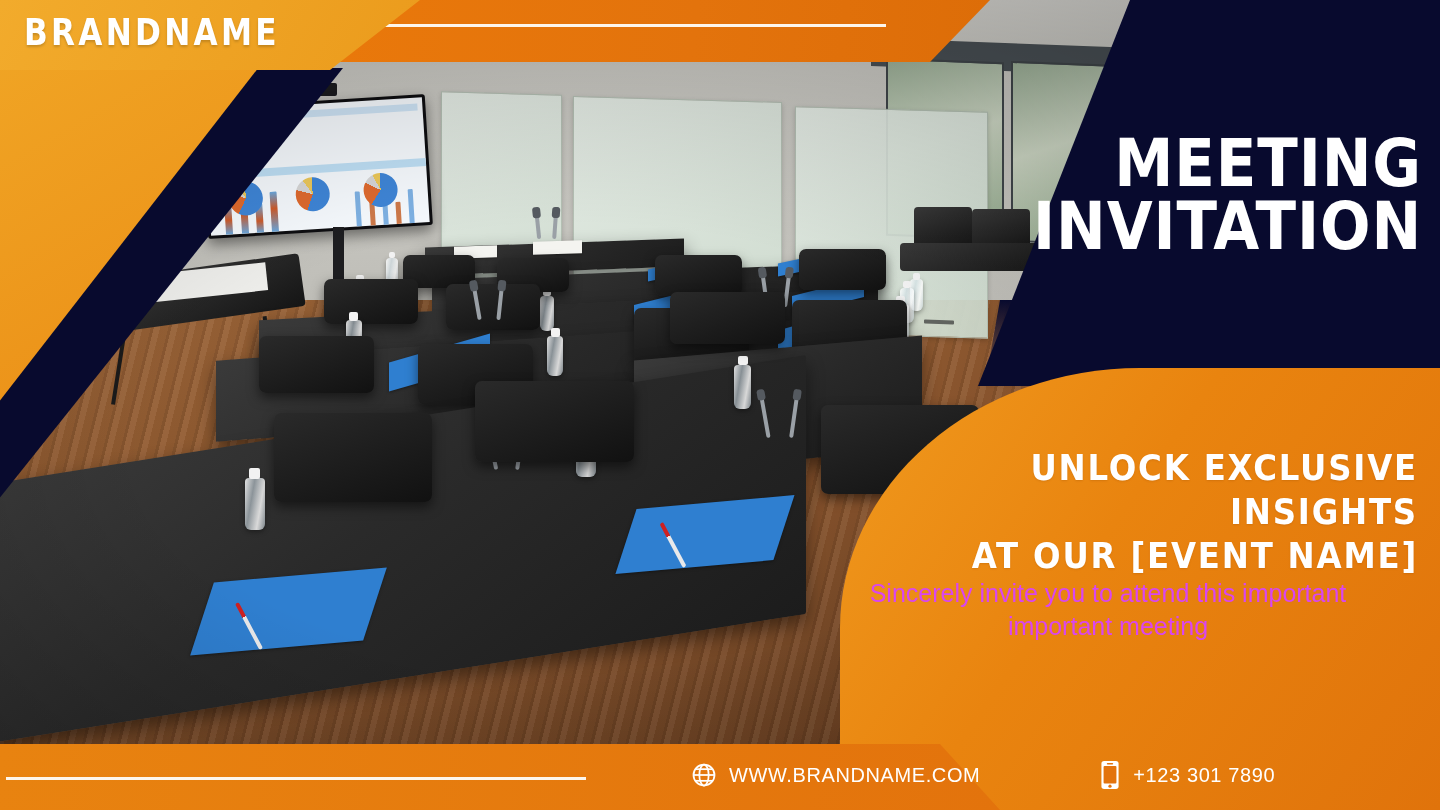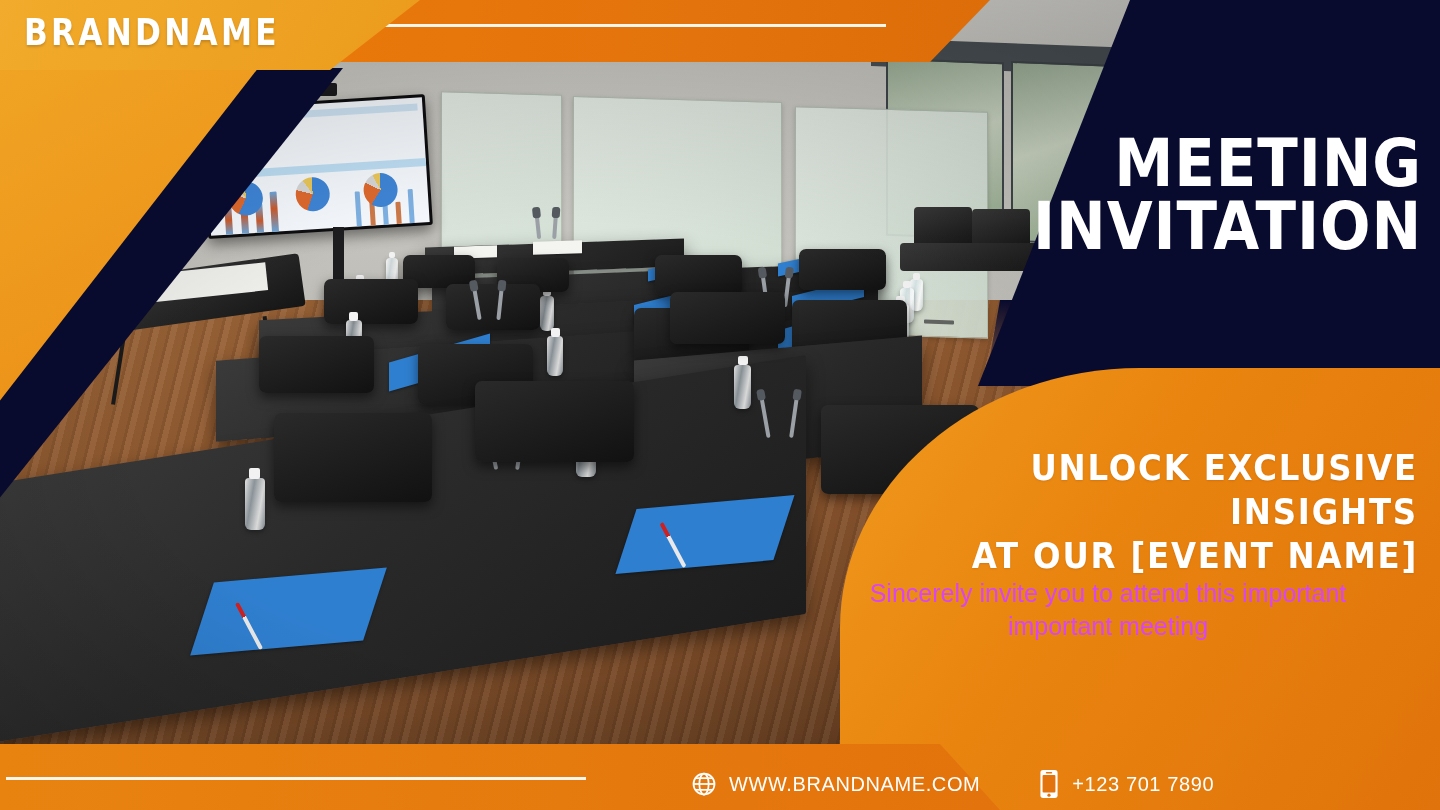--- a/index.html
+++ b/index.html
@@ -127,22 +127,22 @@
      color:#fff;font-weight:700;font-size:36px;line-height:1.22;letter-spacing:2px;
      font-family:"DejaVu Sans", sans-serif;transform:scaleX(.9);transform-origin:right center;
      text-shadow:0 1px 2px rgba(140,70,0,.22);}
   .headline span{display:block;}
 
   .subtitle{position:absolute;right:22px;top:577px;width:620px;text-align:center;
      color:#d946ef;font-size:25px;line-height:1.32;font-weight:400;
      font-family:"Liberation Sans", sans-serif;}
   .subtitle span{display:block;}
 
-  .contacts{position:absolute;left:690px;bottom:3px;width:740px;height:46px;
-     display:flex;align-items:center;gap:57px;}
+  .contacts{position:absolute;left:690px;bottom:12px;width:740px;height:46px;
+     display:flex;align-items:center;gap:118px;}
   .citem{display:flex;align-items:center;gap:11px;color:#fff;}
   .citem .ctxt{font-size:20px;letter-spacing:.6px;
      font-family:"Liberation Sans", sans-serif;white-space:nowrap;}
   .ico{display:flex;align-items:center;justify-content:center;}
 </style>
 </head>
 <body>
 
 <div class="stage">
 
@@ -312,17 +312,17 @@
     </div>
     <div class="citem">
       <span class="ico">
         <svg width="24" height="30" viewBox="0 0 18 28">
           <rect x="1" y="1" width="16" height="26" rx="2.5" fill="#ffffff"></rect>
           <rect x="3" y="5.5" width="12" height="16.5" rx="1" fill="#e3730c"></rect>
           <rect x="6" y="2.8" width="6" height="1.4" rx="0.7" fill="#e3730c"></rect>
           <circle cx="9" cy="24.4" r="1.5" fill="#e3730c"></circle>
         </svg>
       </span>
-      <span class="ctxt">+123 701 7890</span>
+      <span class="ctxt">+123 301 7890</span>
     </div>
   </div>
 
 </div>
 
 </body></html>

